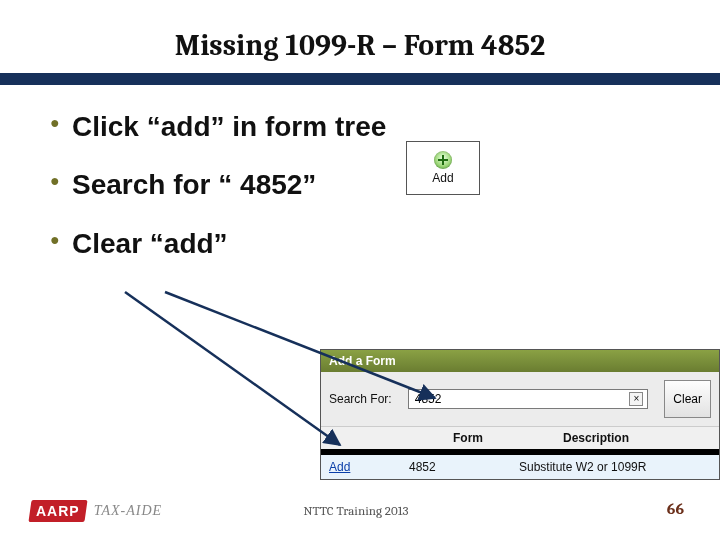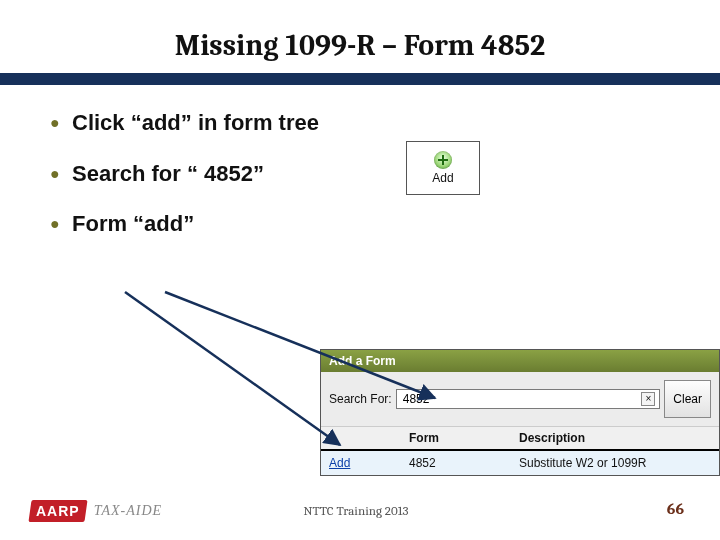--- a/index.html
+++ b/index.html
@@ -17,21 +17,21 @@
     height: 540px;
     background: #fff;
     font-family: Georgia, 'Times New Roman', serif;
     color: var(--text);
     position: relative;
     overflow: hidden;
   }
   .slide { position:relative; width:720px; height:540px; padding: 28px 50px 0 50px; }
   .title { font-family: Cambria, Georgia, serif; font-size: 30px; font-weight: 700; margin: 0 0 10px 0; text-align: center; }
   .rule { height: 12px; background: var(--navy); margin: 0 -50px 24px -50px; }
-  .bullets { list-style: none; padding:0; margin:0; font-family: "Verdana", Arial, sans-serif; font-weight:700; font-size:22px; }
+  .bullets { list-style: none; padding:0; margin:0; font-family: "Verdana", Arial, sans-serif; font-weight:700; font-size:28px; }
   .bullets li { position: relative; padding-left: 22px; margin: 0 0 22px 0; line-height: 1.3; }
   .bullets li::before { content: "\25CF"; color: var(--olive); position:absolute; left:0; top:0; font-size: 16px; line-height: 28px; }
 
   
   .shot-add {
     position: absolute;
     left: 406px; top: 141px;
     width: 74px; height: 54px;
     border: 1px solid #555; background: #fff;
     display: flex; flex-direction: column; align-items: center; justify-content: center;
@@ -56,21 +56,21 @@
     width: 400px; 
     border: 1px solid #555; background:#fff;
     font-family: Tahoma, Arial, sans-serif;
     font-size: 12px;
   }
   .dlg-head {
     background: linear-gradient(#8aa144,#6a7d31);
     color:#fff; font-weight:700; padding:4px 8px;
   }
   .dlg-search {
-    display:flex; align-items:center; gap:4px;
+    display:flex; align-items:center; gap:16px;
     padding:8px 8px; border-bottom:1px solid #ccc;
     background: #ececec;
   }
   .dlg-search label { white-space: nowrap; }
   .dlg-search .searchbox {
     flex: 1; display:flex; align-items:center;
     border:1px solid #7a7a7a; background:#fff; height:20px; padding:0 4px;
   }
   .dlg-search .searchbox input {
     flex:1; border:none; outline:none; font: 12px Tahoma, Arial, sans-serif; background:transparent;
@@ -79,21 +79,21 @@
     width:14px; height:14px; border:1px solid #888; background:#f4f4f4;
     line-height:12px; text-align:center; font-size:10px; cursor:pointer;
   }
   .dlg-search button.clear {
     height:38px; padding:0 8px;
     border:1px solid #888; background:linear-gradient(#fdfdfd,#e2e2e2);
     font:12px Tahoma, Arial, sans-serif; cursor:pointer;
   }
   .dlg-cols {
     display:grid; grid-template-columns: 80px 110px 1fr;
-    background:#f0f0f0; border-bottom:2px solid #000000;
+    background:#f0f0f0; border-bottom:6px solid #000000;padding-left:44px;
   }
   .dlg-cols div { padding:4px 8px; font-weight:700; }
   .dlg-row {
     display:grid; grid-template-columns: 80px 110px 1fr;
     background:#e9f3fb;
   }
   .dlg-row div { padding:5px 8px; }
   .dlg-row .addlink { color:#0a3ea8; text-decoration:underline; cursor:pointer; }
 
   
@@ -124,21 +124,21 @@
 </head>
 <body>
 
 <div class="slide">
   <h1 class="title">Missing 1099-R – Form 4852</h1>
   <div class="rule"></div>
 
   <ul class="bullets">
     <li>Click “add” in form tree</li>
     <li>Search for “ 4852”</li>
-    <li>Form “add”</li>
+    <li>Clear “add”</li>
   </ul>
 
   <div class="shot-add">
     <div class="plus"></div>
     <div>Add</div>
   </div>
 
   <div class="shot-dialog">
     <div class="dlg-head">Add a Form</div>
     <div class="dlg-search">

